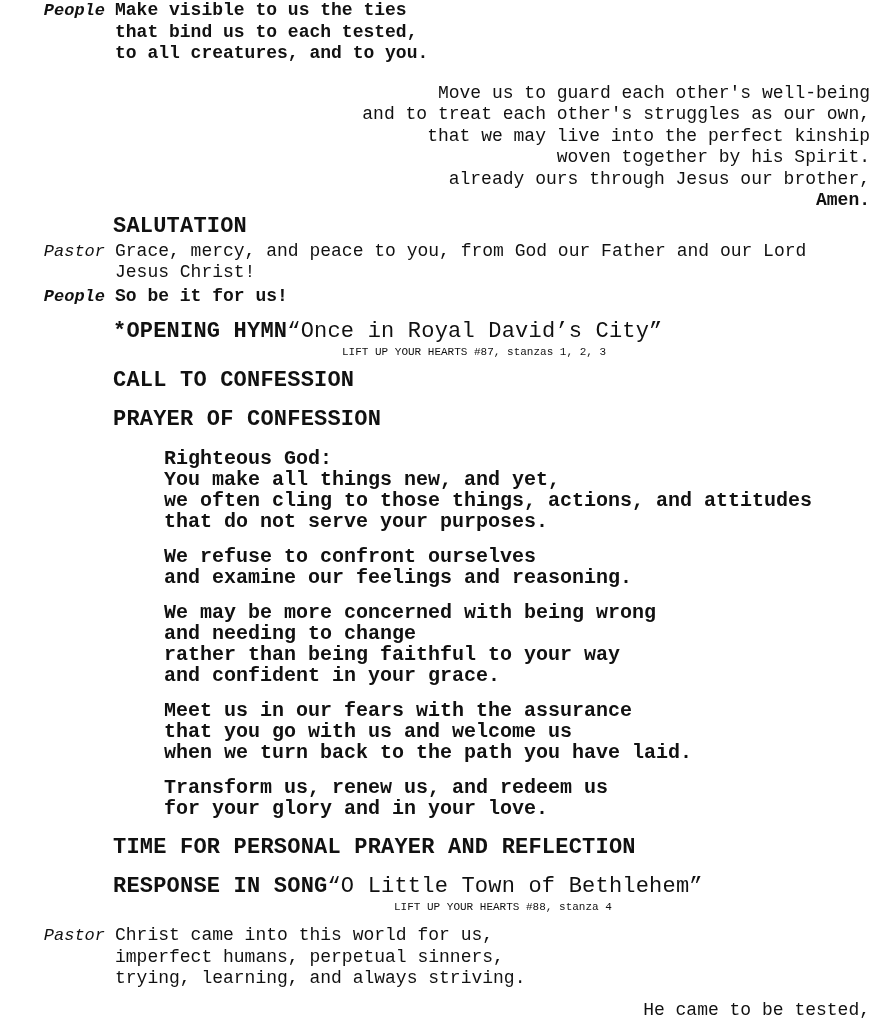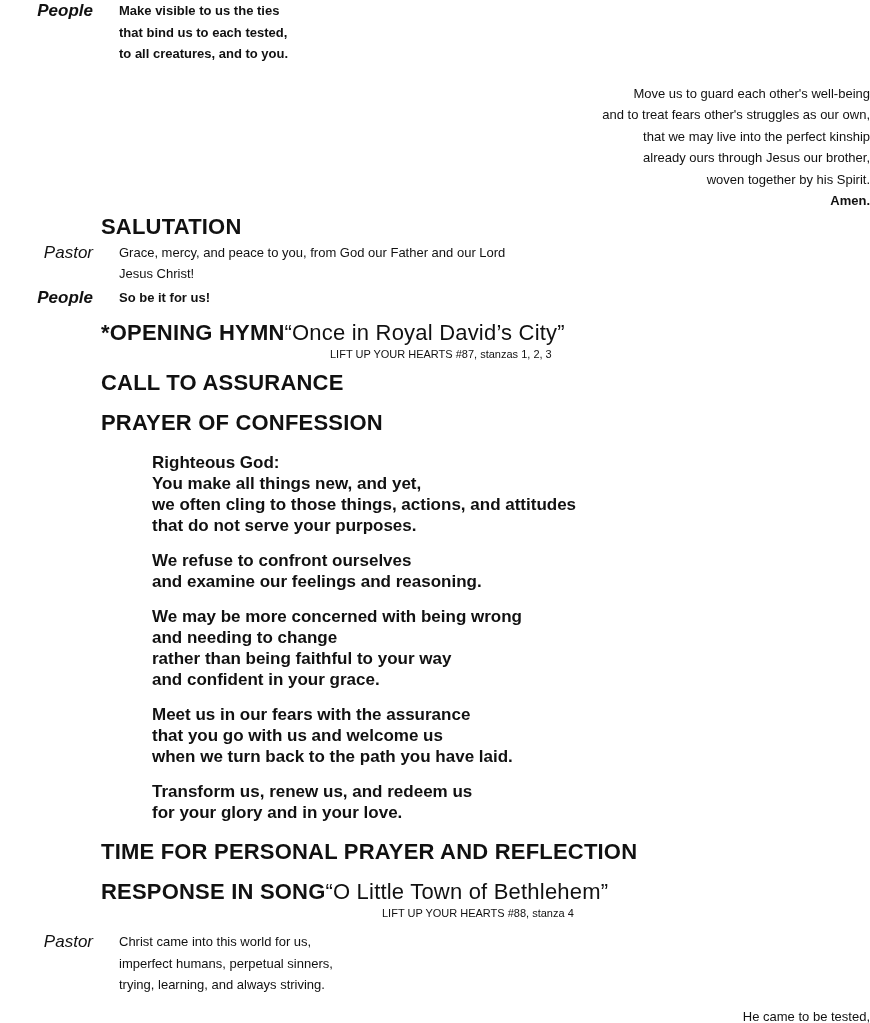--- a/index.html
+++ b/index.html
@@ -12,21 +12,22 @@
     height: 1023px;
     font-family: "Liberation Sans", sans-serif;
     color: #111111;
     overflow: hidden;
   }
   .page {
     position: relative;
     width: 870px;
     height: 1023px;
     box-sizing: border-box;
-    padding: 0px 0 0 0;
+    padding: 0px 0 0 12px;
+    font-family: Liberation Mono, monospace;
   }
 
   
   .row {
     display: flex;
     align-items: flex-start;
   }
   .speaker {
     width: 103px;
     flex: 0 0 103px;
@@ -35,23 +36,22 @@
     box-sizing: border-box;
     font-style: italic;
     font-size: 17px;
     line-height: 21.5px;
   }
   .speaker.bold {
     font-weight: bold;
   }
   .speech {
     flex: 1 1 auto;
-    font-size: 13px;
+    font-size: 18px;
     line-height: 21.5px;
-    margin-left: 16px;
   }
   .speech.bold {
     font-weight: bold;
   }
 
   .indent-left {
     margin-left: 103px;
     text-align: right;
   }
 
@@ -69,21 +69,21 @@
     font-size: 11px;
     margin-left: 330px;
   }
   .hymn-ref.wide {
     margin-left: 382px;
   }
 
   .prayer-block {
     margin-left: 152px;
     font-weight: bold;
-    font-size: 17px;
+    font-size: 20px;
     line-height: 21px;
   }
 
   .gap-2 { height: 2px; }
   .gap-10 { height: 10px; }
   .gap-12 { height: 12px; }
   .gap-14 { height: 14px; }
   .gap-16 { height: 16px; }
   .gap-18 { height: 18px; }
 
@@ -101,24 +101,24 @@
       <div class="line">that bind us to each tested,</div>
       <div class="line">to all creatures, and to you.</div>
     </div>
   </div>
 
   <div class="gap-18"></div>
 
   <div class="indent-left">
     <div class="speech">
       <div class="line">Move us to guard each other's well-being</div>
-      <div class="line">and to treat fears other's struggles as our own,</div>
+      <div class="line">and to treat each other's struggles as our own,</div>
       <div class="line">that we may live into the perfect kinship</div>
+      <div class="line">woven together by his Spirit.</div>
       <div class="line">already ours through Jesus our brother,</div>
-      <div class="line">woven together by his Spirit.</div>
       <div class="line" style="font-weight:bold;">Amen.</div>
     </div>
   </div>
 
   <div class="gap-2"></div>
 
   <div class="heading">SALUTATION</div>
 
   <div class="gap-2"></div>
 
@@ -140,21 +140,21 @@
   <div class="gap-12"></div>
 
   <div class="heading">
     <span>*OPENING HYMN</span><span class="quote">“Once in Royal David’s City”</span>
   </div>
   <div class="gap-2"></div>
   <div class="hymn-ref">LIFT UP YOUR HEARTS #87, stanzas 1, 2, 3</div>
 
   <div class="gap-10"></div>
 
-  <div class="heading">CALL TO ASSURANCE</div>
+  <div class="heading">CALL TO CONFESSION</div>
 
   <div class="gap-14"></div>
 
   <div class="heading">PRAYER OF CONFESSION</div>
 
   <div class="gap-16"></div>
 
   <div class="prayer-block">
     <div class="line">Righteous God:</div>
     <div class="line">You make all things new, and yet,</div>

